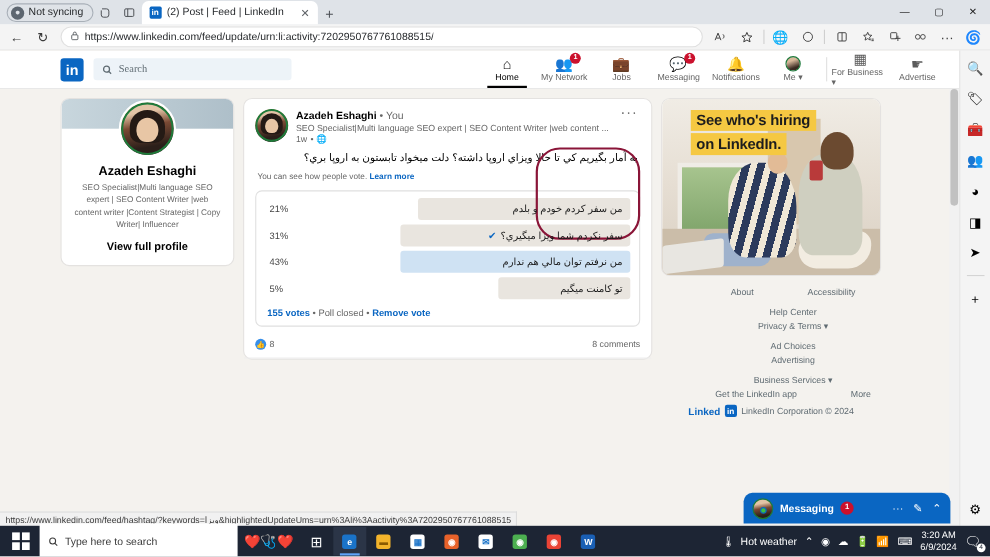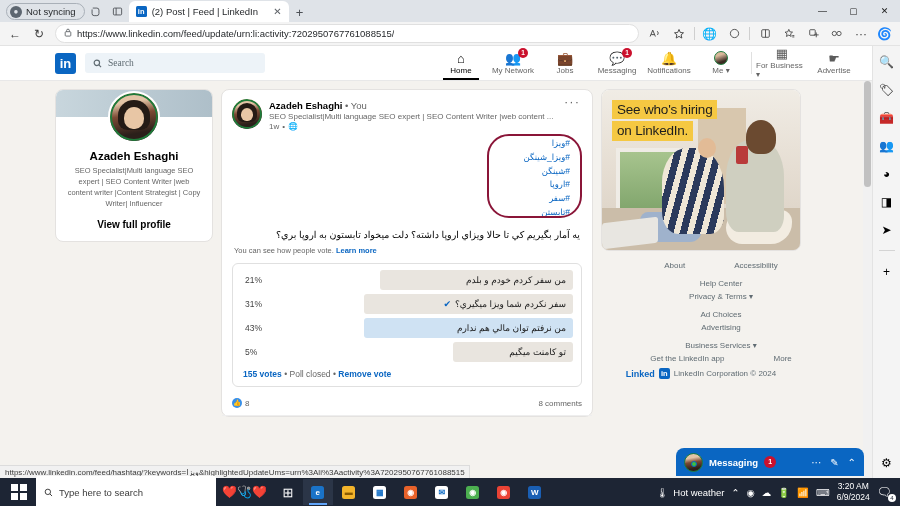--- a/index.html
+++ b/index.html
@@ -255,22 +255,22 @@
     background: #f2ece1; border-radius: 22px 14px 26px 20px;
   }
   .ad-head1 { position: absolute; left: 96px; bottom: 92px; width: 18px; height: 20px; border-radius: 50%; background: #e2bb96; }
   .ad-head2 { position: absolute; right: 30px; bottom: 104px; width: 19px; height: 21px; border-radius: 50%; background: #e2bb96; }
   .ad-hair2 { position: absolute; right: 24px; bottom: 96px; width: 30px; height: 34px; border-radius: 50% 50% 40% 40%; background: #6b4a30; }
   .ad-laptop { position: absolute; left: 0; bottom: 4px; width: 56px; height: 26px; background: #e8e6e1; transform: skewY(-7deg); border-radius: 3px; }
   .ad-phone { position: absolute; right: 52px; bottom: 86px; width: 12px; height: 18px; background: #b93a3a; border-radius: 2px; }
   .ad-text-wrap { position: absolute; left: 10px; top: 10px; }
   .ad-text {
     display: inline-block; background: #f5c842; color: #1d1d1d;
-    font-size: 13.5px; font-weight: 400; padding: 1px 5px; line-height: 1.28;
-    margin-bottom: 2px; letter-spacing: -0.2px;
+    font-size: 13.5px; font-weight: 700; padding: 1px 5px; line-height: 1.28;
+    margin-bottom: 2px; letter-spacing: -0.2px; margin-left: 16px;
   }
   .li-footer { padding: 10px 6px 0; text-align: center; }
   .fr { display: flex; justify-content: center; gap: 9px; flex-wrap: wrap; margin-bottom: 4px; }
   .fl { font-size: 8px; color: #5f6b72; white-space: nowrap; margin-left: 40px; }
   .copyright {
     display: flex; align-items: center; justify-content: center; gap: 4px;
     font-size: 8px; color: #5f6b72; margin-top: 5px;
   }
   .li-word { font-weight: 700; color: #0a66c2; font-size: 9px; }
   .li-sq {
@@ -525,28 +525,20 @@
             <div class="ph-sub">SEO Specialist|Multi language SEO expert | SEO Content Writer |web content ...</div>
             <div class="ph-time">
               <span>1w</span>
               <span>•</span>
               <span class="globe">🌐</span>
             </div>
           </div>
           <div class="ph-more">···</div>
         </div>
 
-        <div class="hashtags">
-          <a>#ویزا</a>
-          <a>#ویزا_شینگن</a>
-          <a>#شینگن</a>
-          <a>#اروپا</a>
-          <a>#سفر</a>
-          <a>#تابستن</a>
-        </div>
 
         <div class="poll-q">یه آمار بگیریم کي تا حالا ویزاي اروپا داشته؟ دلت میخواد تابستون به اروپا بري؟</div>
         <div class="poll-note">
           <span>You can see how people vote.</span>
           <a>Learn more</a>
         </div>
 
         <div class="poll-box">
           <div class="poll-opt">
             <span class="poll-bar" style="width:58%"></span>

